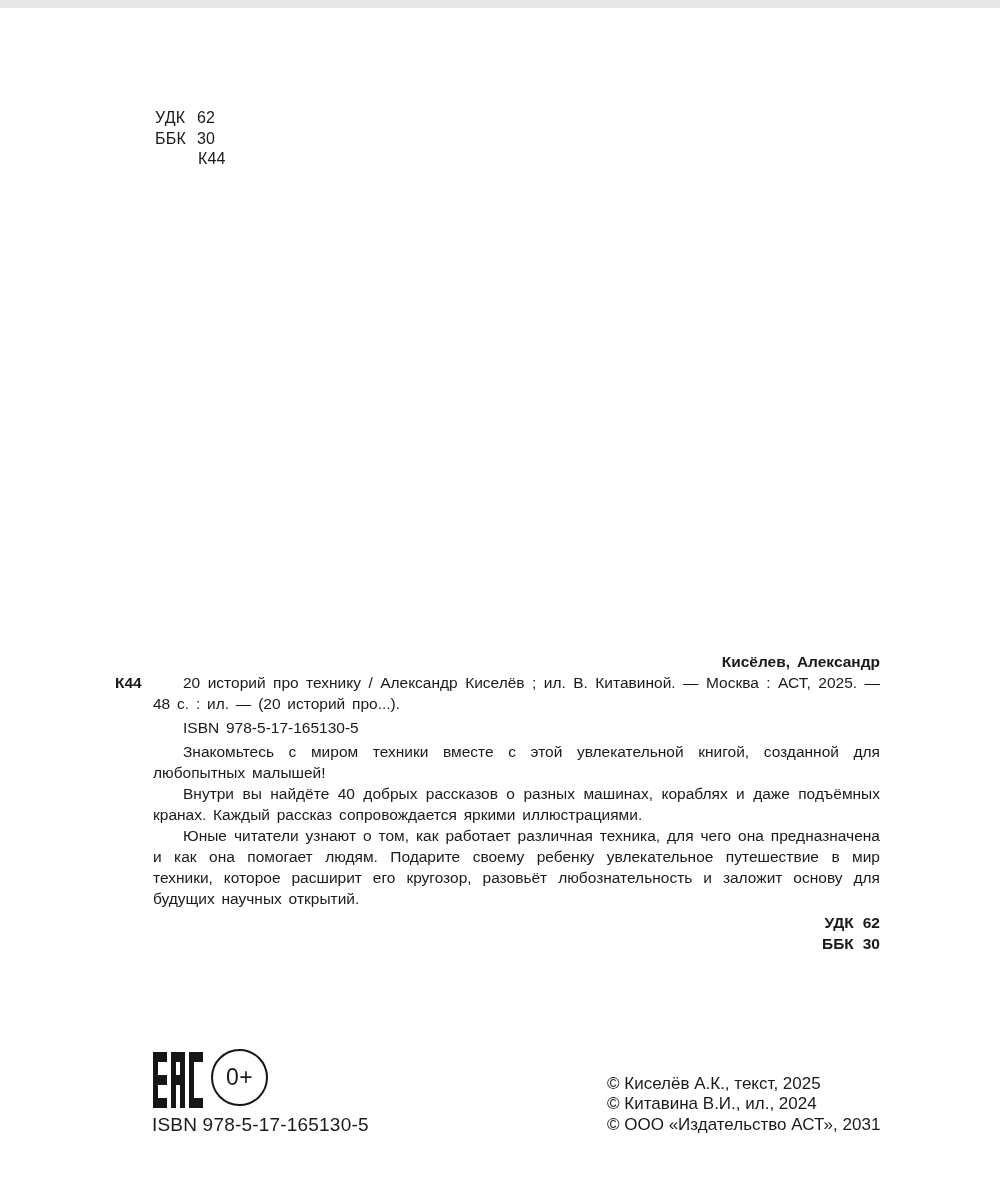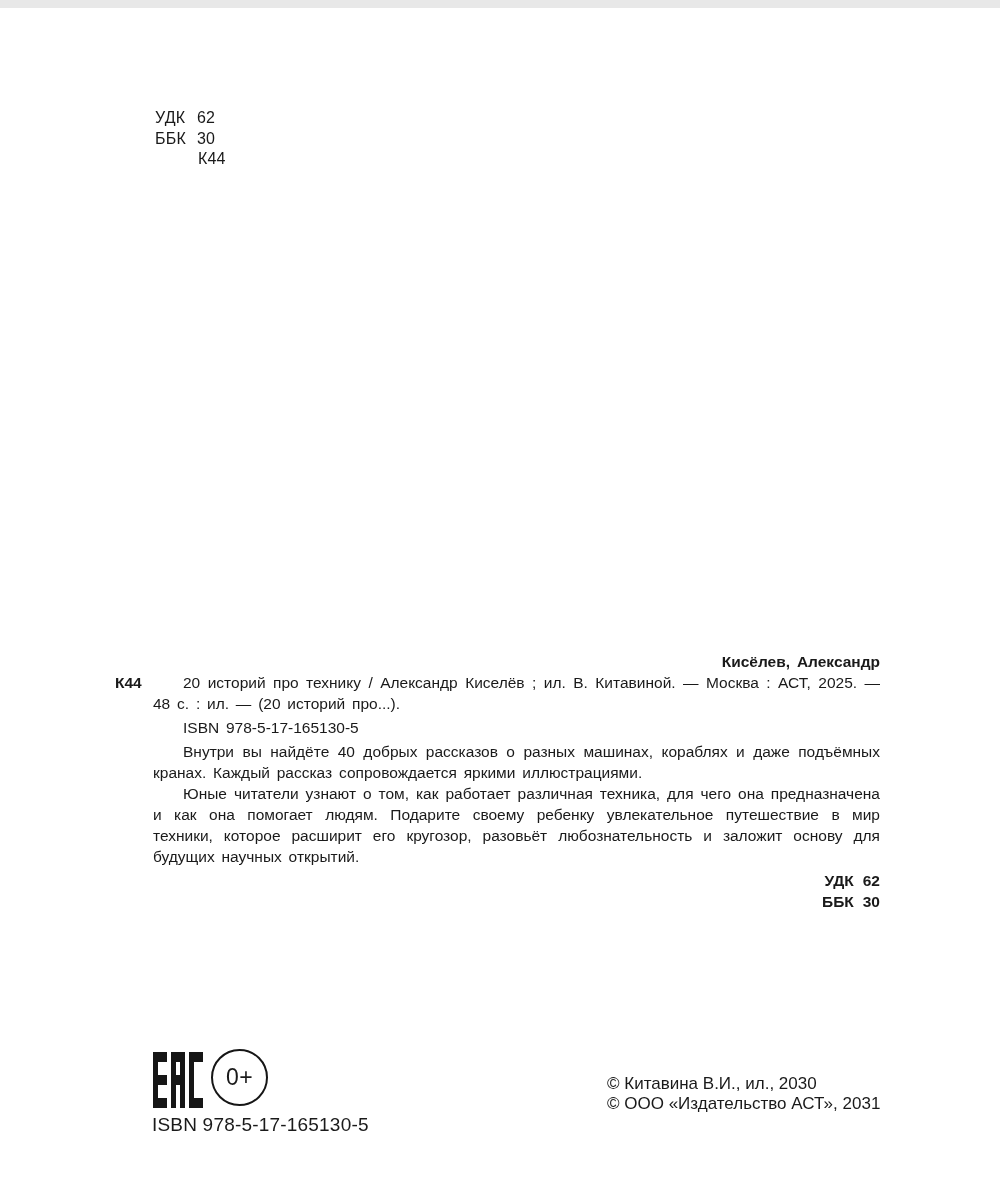--- a/index.html
+++ b/index.html
@@ -80,20 +80,21 @@
   </div>
 
   <div class="bib">
     <p class="bib-head">Кисёлев, Александр</p>
     <p class="bib-entry">
       <span class="bib-sign">К44</span><span>20 историй про технику / Александр Киселёв ; ил. В. Китавиной. — Москва : АСТ, 2025. — 48 с. : ил. — (20 историй про...).</span>
     </p>
     <p class="bib-isbn">ISBN 978-5-17-165130-5</p>
 
     <div class="annotation">
+      <p>Знакомьтесь с миром техники вместе с этой увлекательной книгой, созданной для любопытных малышей!</p>
       <p>Внутри вы найдёте 40 добрых рассказов о разных машинах, кораблях и даже подъёмных кранах. Каждый рассказ сопровождается яркими иллюстрациями.</p>
       <p>Юные читатели узнают о том, как работает различная техника, для чего она предназначена и как она помогает людям. Подарите своему ребенку увлекательное путешествие в мир техники, которое расширит его кругозор, разовьёт любознательность и заложит основу для будущих научных открытий.</p>
     </div>
 
     <p class="class-footer">
       <span>УДК</span><span class="val">62</span>
     </p>
     <p class="class-footer" style="margin-top:0 !important;">
       <span>ББК</span><span class="val">30</span>
     </p>
@@ -120,17 +121,18 @@
     </svg>
   </div>
 
   <div class="age-badge">
     <span>0+</span>
   </div>
 
   <div class="footer-isbn">ISBN 978-5-17-165130-5</div>
 
   <div class="copyrights">
-    <div>© Китавина В.И., ил., 2030</div>
+    <div>© Киселёв А.К., текст, 2025</div>
+    <div>© Китавина В.И., ил., 2024</div>
     <div>© ООО «Издательство АСТ», 2031</div>
   </div>
 
 </div>
 
 </body></html>

